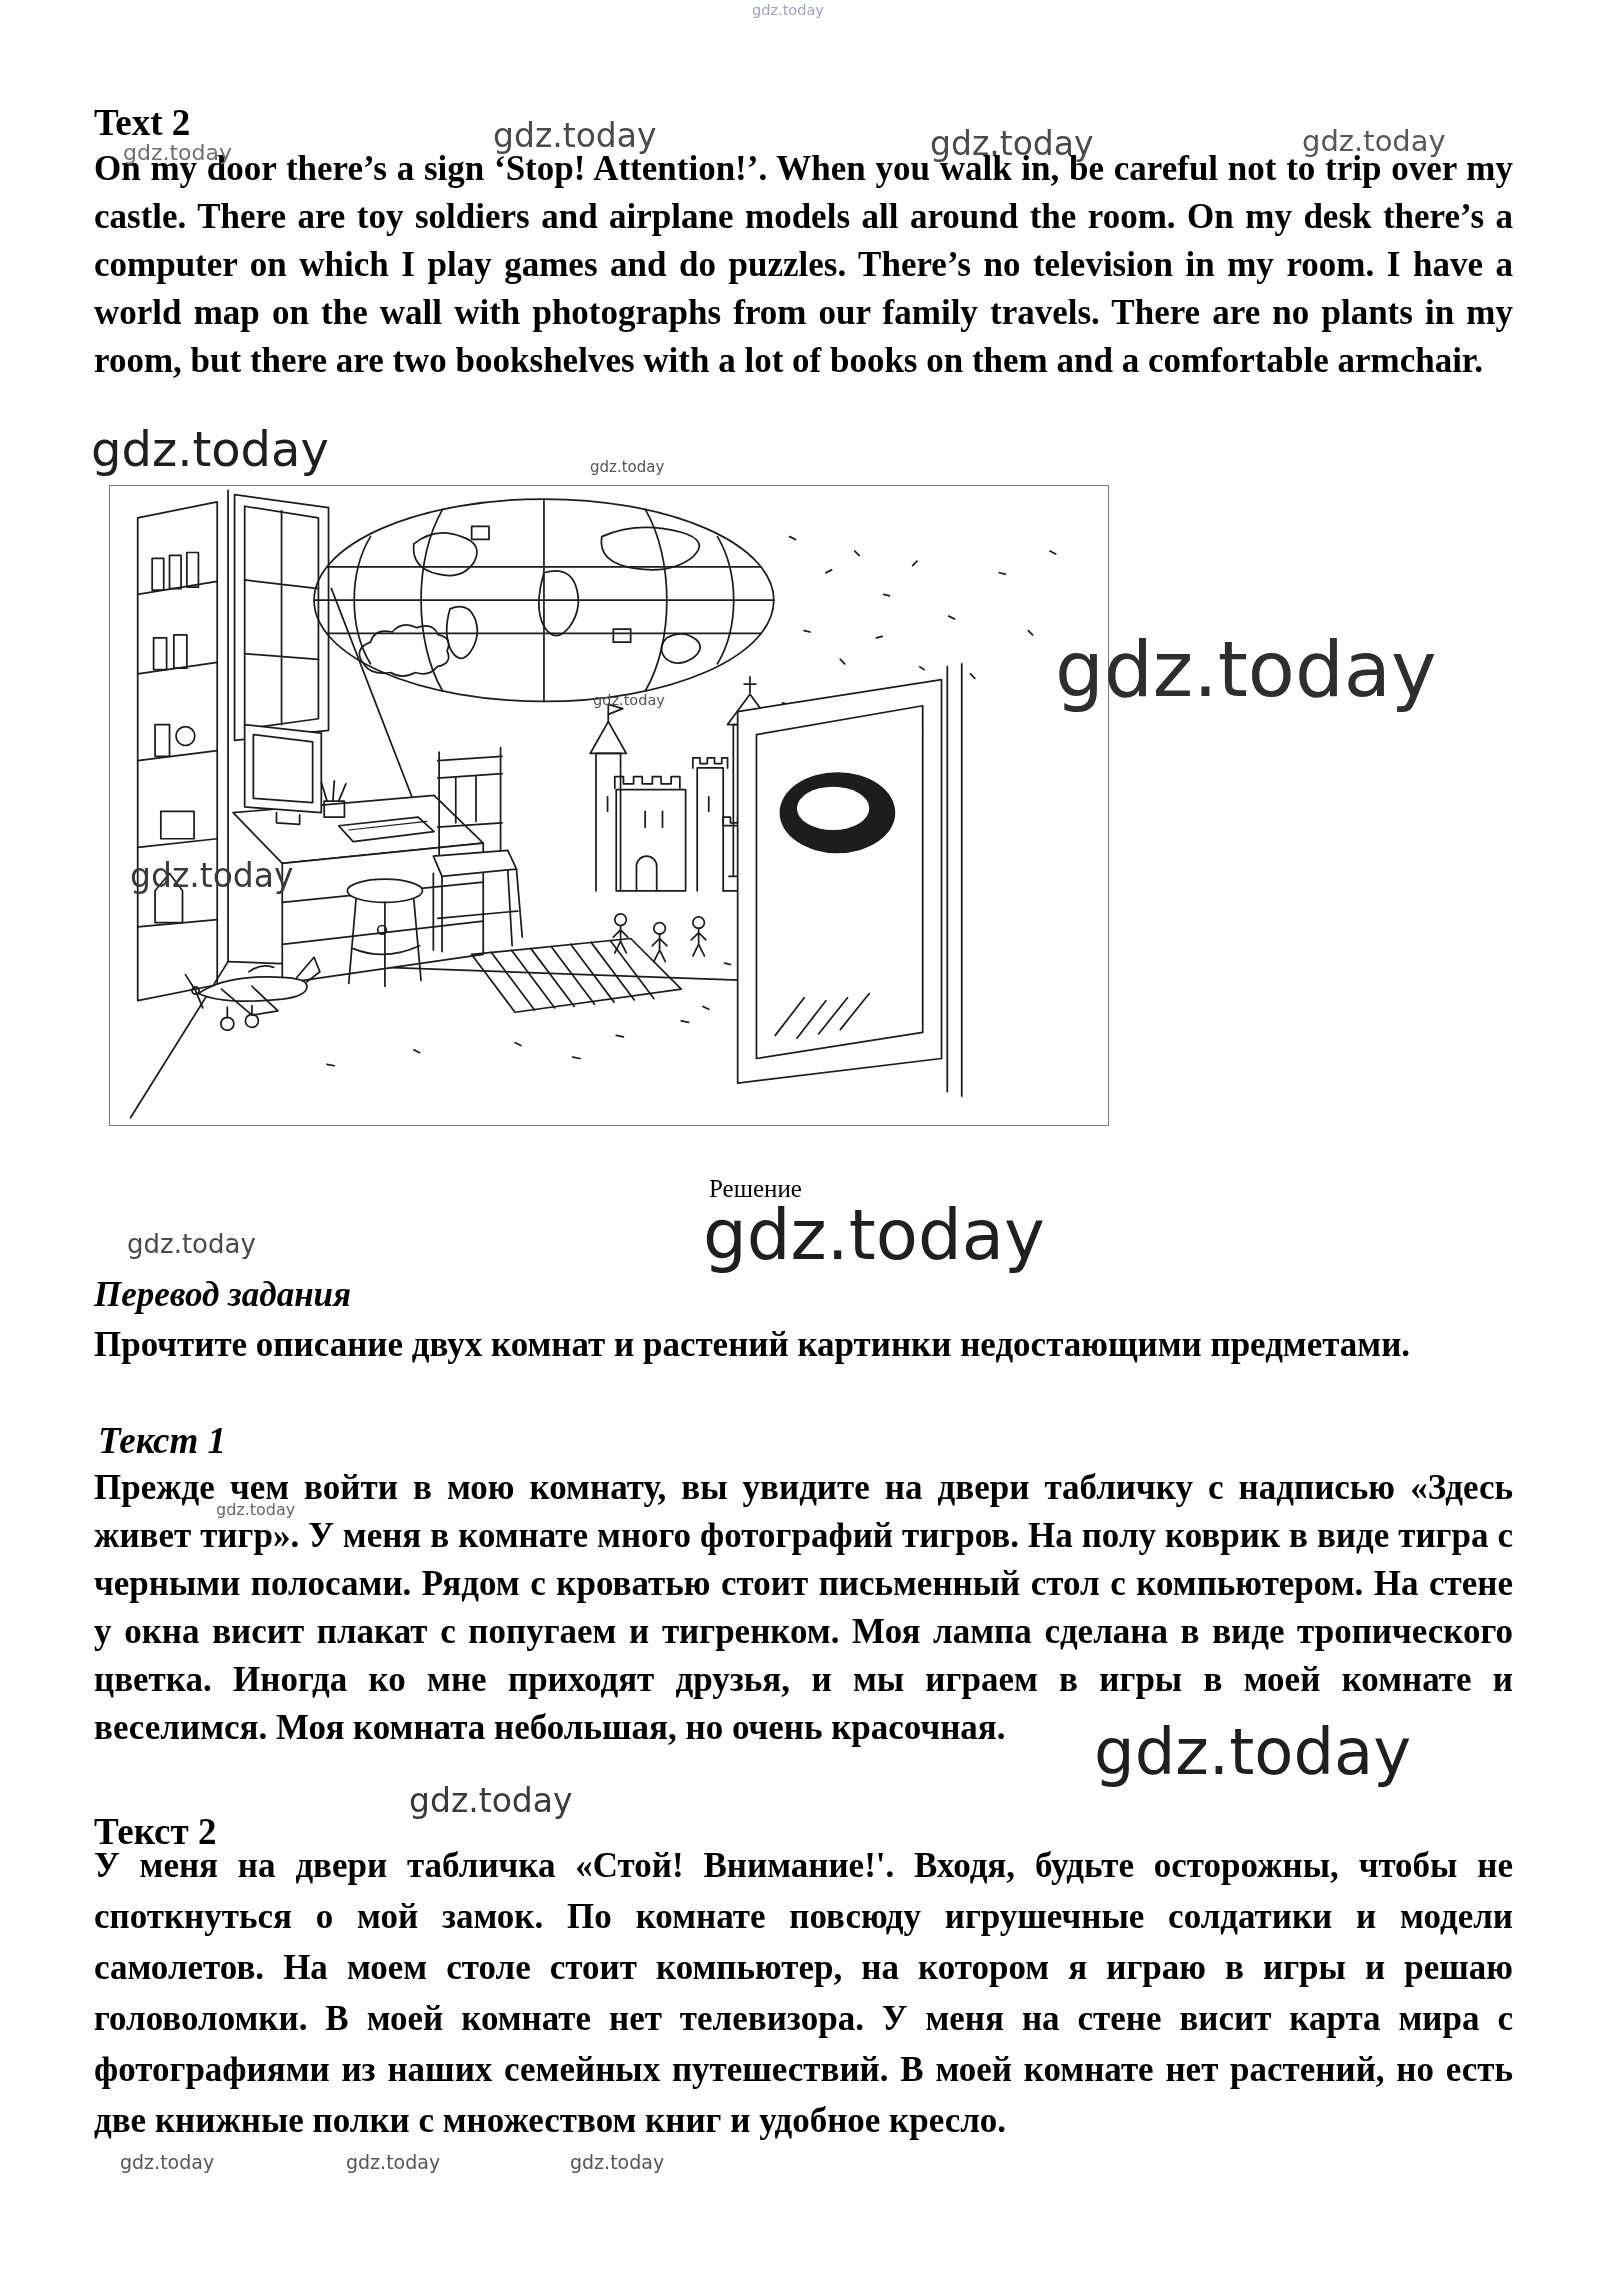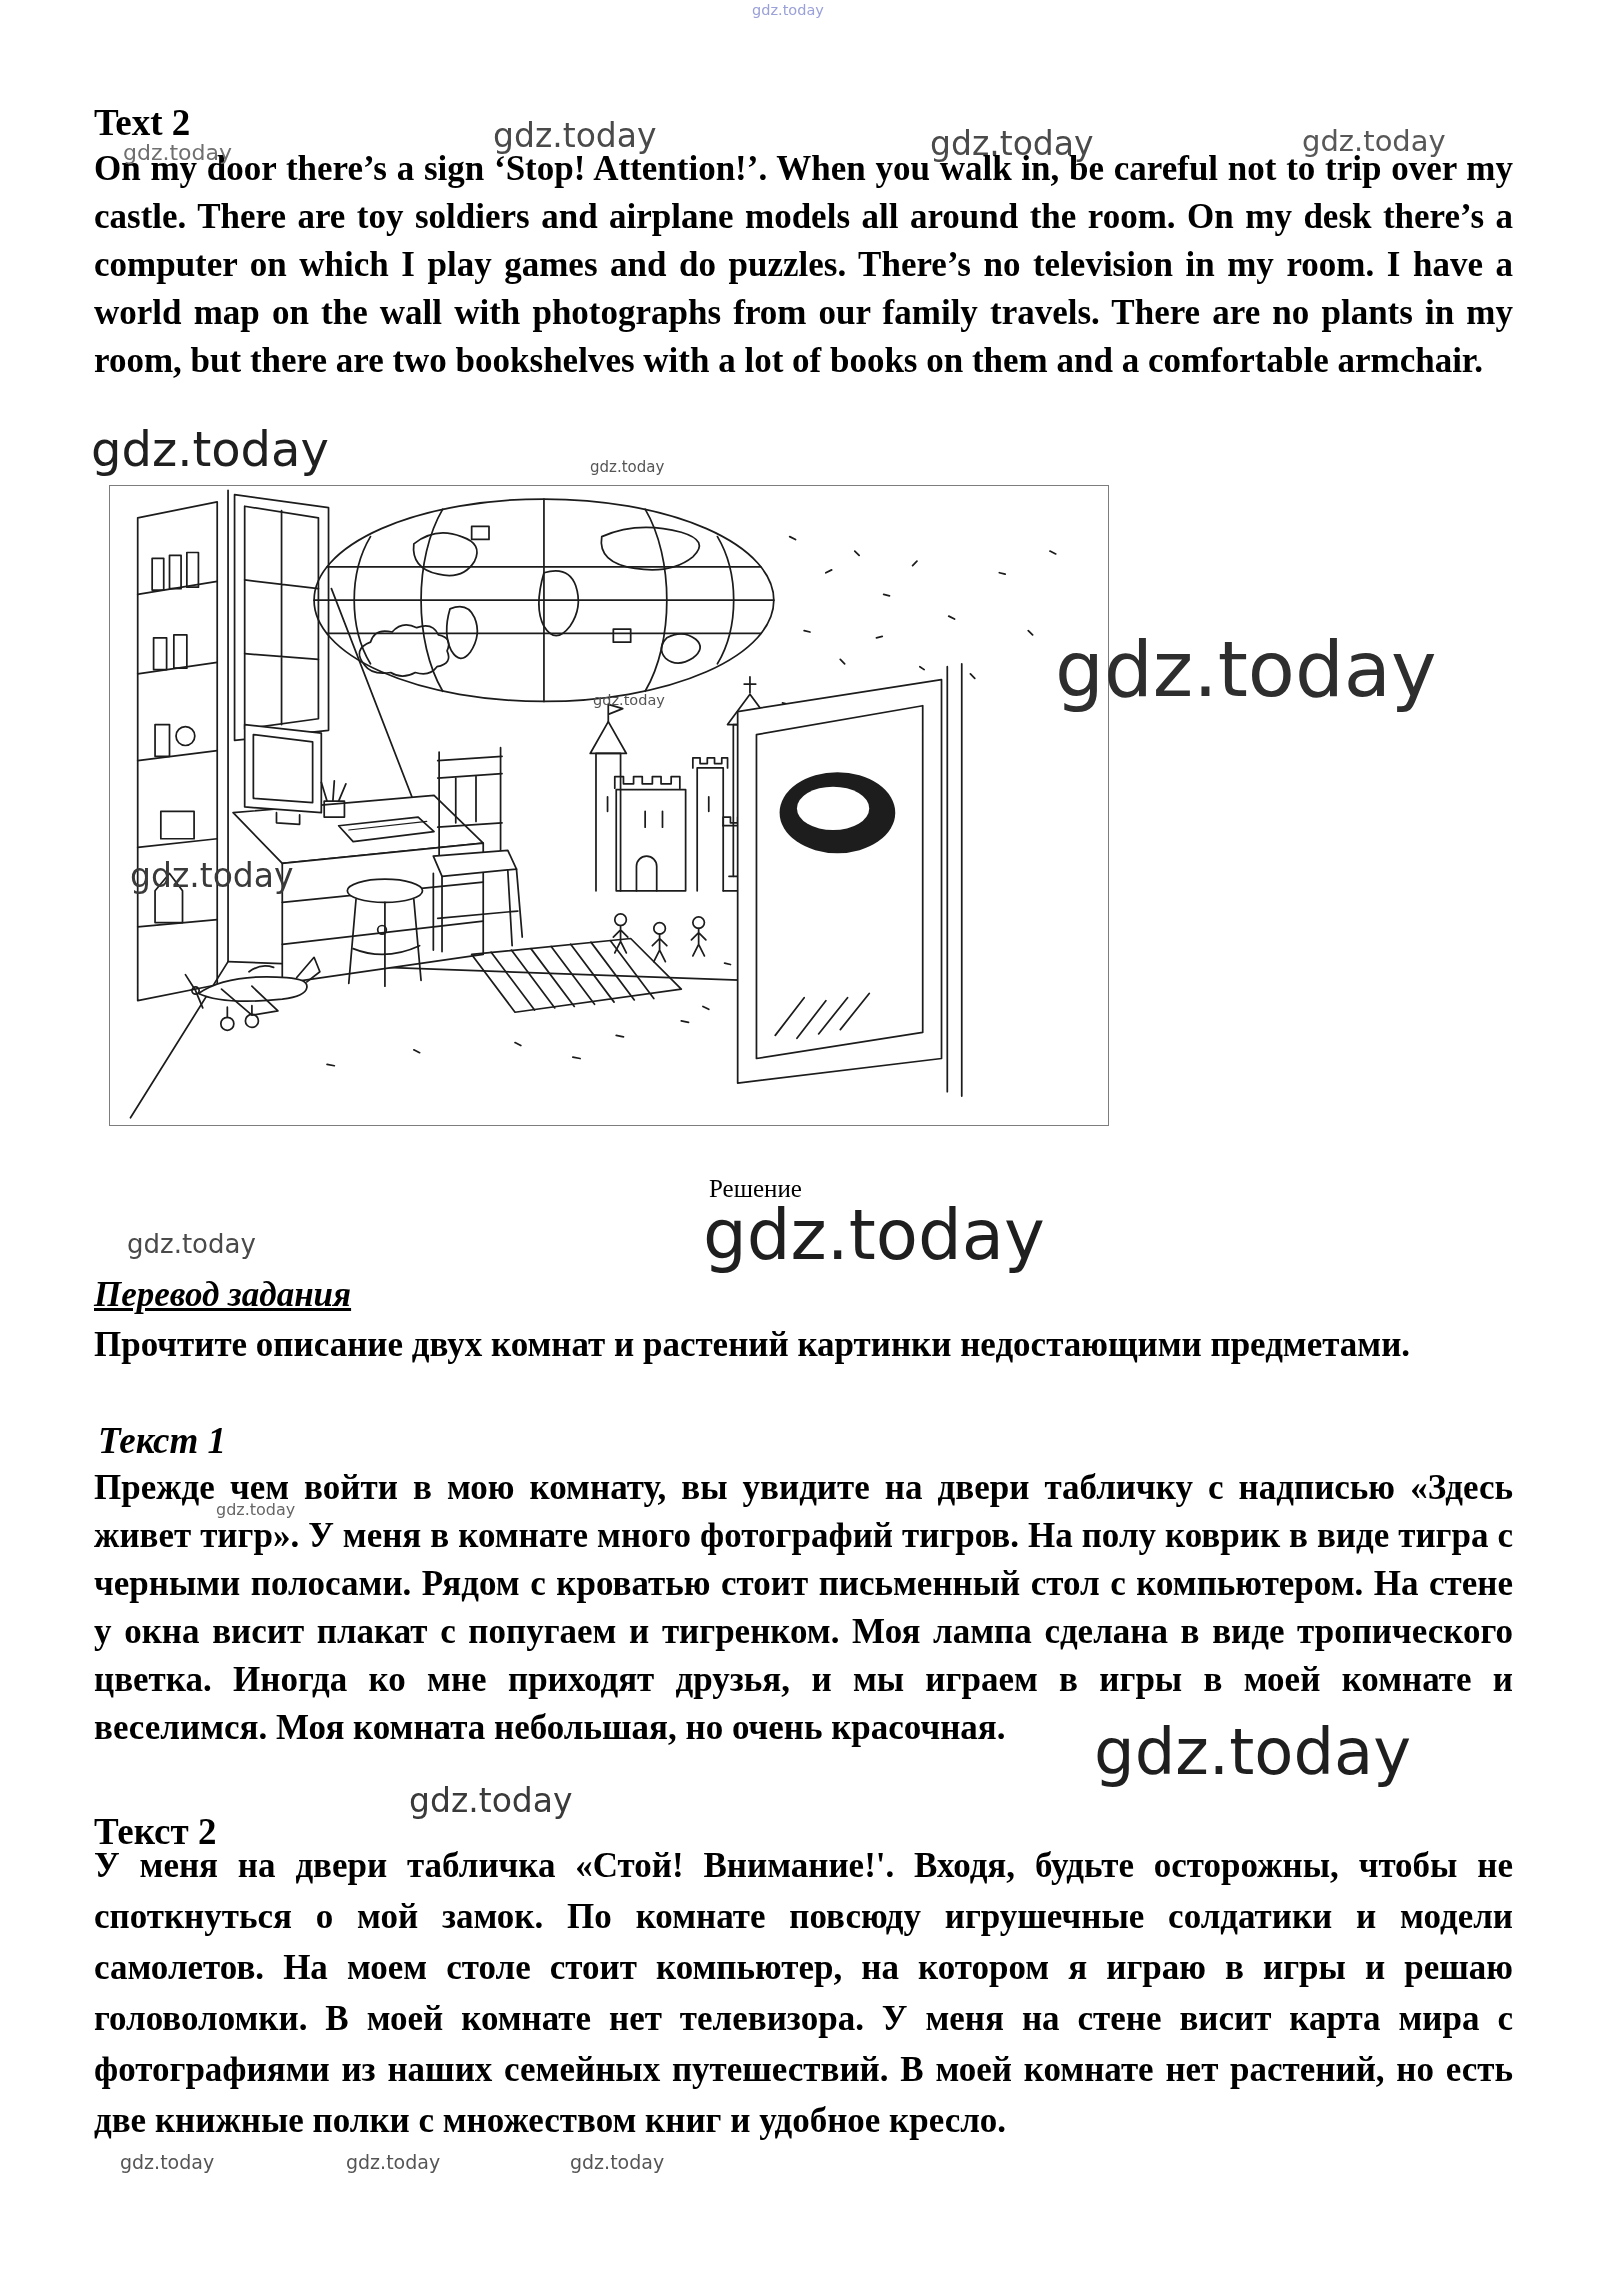--- a/index.html
+++ b/index.html
@@ -2,21 +2,21 @@
 <html style="font-size:11.6px"><head>
 <meta charset="utf-8">
 <style>
   html,body{margin:0;padding:0;background:#ffffff;}
   .page{position:relative;width:1607px;height:2295px;background:#ffffff;
         font-family:"Liberation Serif",serif;color:#000;overflow:hidden;}
   .wm{position:absolute;font-family:"DejaVu Sans",sans-serif;white-space:nowrap;line-height:1;}
   .para{position:absolute;margin:0;width:1419px;font-size:35px;line-height:48px;text-align:justify;font-weight:bold;}
   .heading{position:absolute;margin:0;font-size:37px;font-weight:700;}
   .solution-h{position:absolute;margin:0;font-size:25px;font-weight:400;}
-  .trans-h{position:absolute;margin:0;font-size:35px;font-weight:700;font-style:italic;text-decoration:underline;}
+  .trans-h{position:absolute;margin:0;font-size:35px;font-weight:700;font-style:italic;}
   .illu{position:absolute;left:109px;top:485px;width:1000px;height:641px;margin:0;
         border:0.7px solid #7d7d7d;box-sizing:border-box;background:#fff;}
   .illu svg{width:100%;height:100%;display:block;}
 </style>
 </head>
 <body>
 
 <div class="page">
 
   <div class="heading" style="left:94px;top:101px;">Text 2</div>

